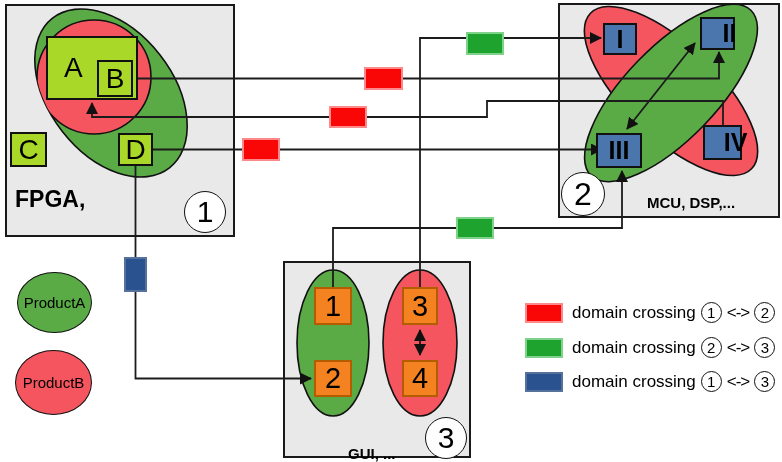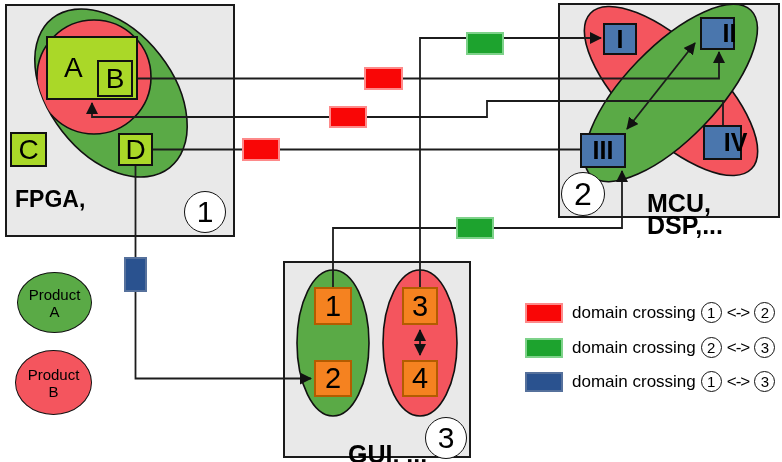--- a/index.html
+++ b/index.html
@@ -11,23 +11,23 @@
   #svg-layer { position:absolute; left:0; top:0; width:782px; height:462px; pointer-events:none; }
   .node { position:absolute; display:flex; align-items:center; justify-content:center;
           border:2px solid #111; box-sizing:border-box; font-size:28px; line-height:1; }
   .node.green  { background:#aad828; }
   .node.blue   { background:#4a76ad; font-weight:bold; font-size:25px; }
   .node.orange { background:#f58220; border:2.5px solid #b35c00; font-size:29px; }
   .node-a { justify-content:flex-start; padding-left:16px; }
   .circle-num { position:absolute; border-radius:50%; background:#fff; border:1.6px solid #111;
                 display:flex; align-items:center; justify-content:center; font-size:30px; box-sizing:border-box; }
   .domain-label { position:absolute; font-weight:bold; font-size:23px; line-height:22px; }
-  .domain-label.big { font-size:25px; }
+  .domain-label.big { font-size:15px; }
   .product { position:absolute; border-radius:50%; border:1.6px solid #111; box-sizing:border-box;
-             display:flex; flex-direction:column; align-items:center; justify-content:center;
+             display:flex; align-items:center; justify-content:center;
              font-size:15px; line-height:17px; }
   .legend-row { position:absolute; display:flex; align-items:center; font-size:17px;justify-content:space-between; }
   .swatch { width:38px; height:20px; margin-right:9px; box-sizing:border-box; }
   .lnum { display:inline-flex; width:21px; height:21px; border-radius:50%; border:1.4px solid #111;
           align-items:center; justify-content:center; font-size:15px; box-sizing:border-box;
           margin-left:5px; background:#fff; }
   .larrow { margin-left:5px; letter-spacing:-1px; }
 </style>
 </head>
 <body>
@@ -98,21 +98,21 @@
   <div class="node green" style="left:118px; top:133px; width:35px; height:33px;">
       <span>D</span>
     </div>
 
   <div class="node blue" style="left:603px; top:23px; width:34px; height:32px;">
       <span>I</span>
     </div>
   <div class="node blue" style="left:700px; top:17px; width:35px; height:33px;padding-left:24px;">
       <span>II</span>
     </div>
-  <div class="node blue" style="left:580px; top:133px; width:46px; height:35px;">
+  <div class="node blue" style="left:596px; top:133px; width:46px; height:35px;">
       <span>III</span>
     </div>
   <div class="node blue" style="left:703px; top:125px; width:39px; height:35px;padding-left:26px;">
       <span>IV</span>
     </div>
 
   <div class="node orange" style="left:314px; top:287px; width:38px; height:38px;">
       <span>1</span>
     </div>
   <div class="node orange" style="left:314px; top:360px; width:38px; height:37px;">

